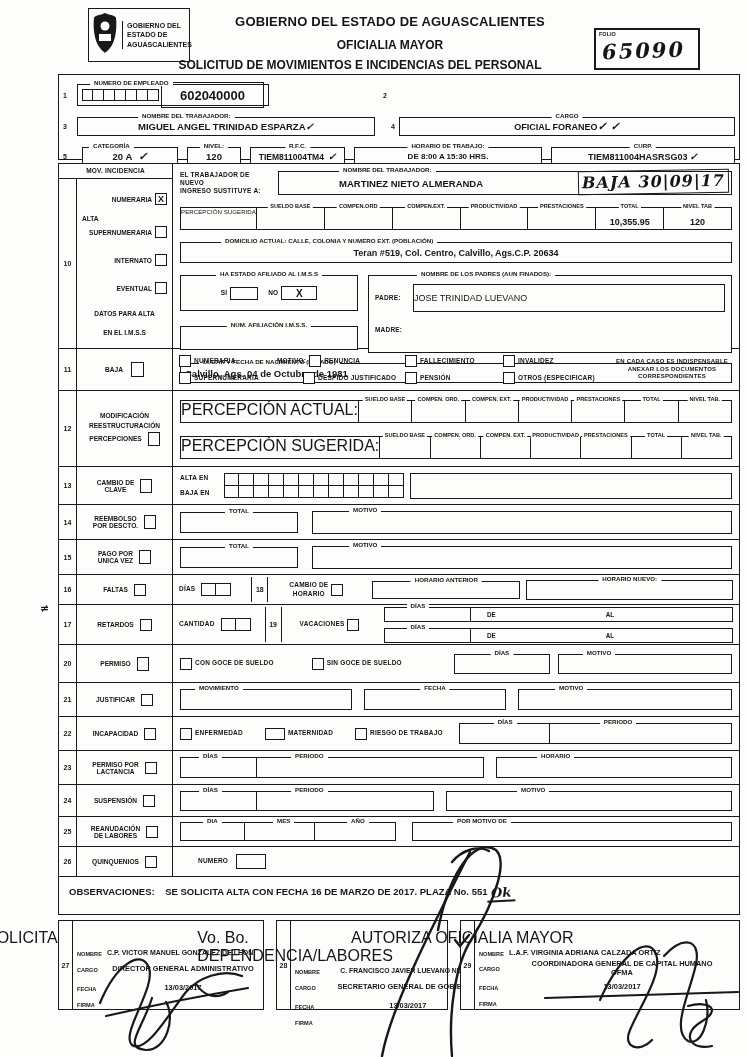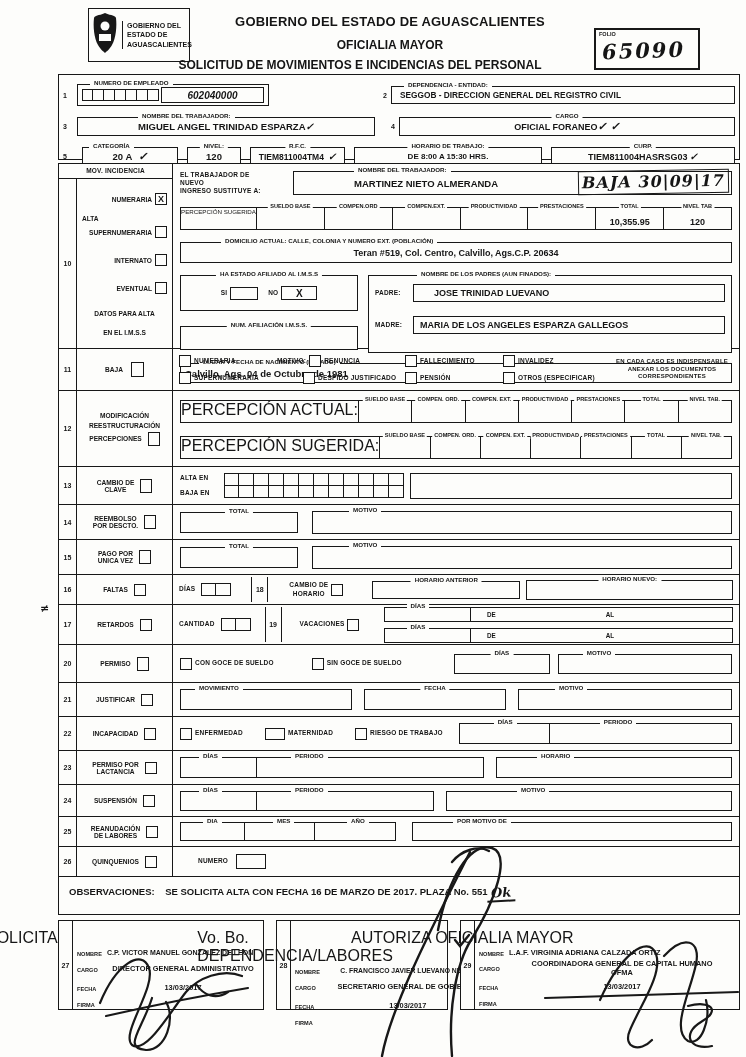--- a/index.html
+++ b/index.html
@@ -77,27 +77,23 @@
         <span class="lbl">NUMERO DE EMPLEADO</span>
         <span class="grid">
             <span class="cell" style="height:12px; width:11px;"></span>
             <span class="cell" style="height:12px; width:11px;"></span>
             <span class="cell" style="height:12px; width:11px;"></span>
             <span class="cell" style="height:12px; width:11px;"></span>
             <span class="cell" style="height:12px; width:11px;"></span>
             <span class="cell" style="height:12px; width:11px;"></span>
             <span class="cell" style="height:12px; width:11px;"></span>
           </span>
-        <span style="flex:1; border:1.3px solid #181818; height:16px; display:flex; align-items:center; justify-content:center; font-size:10px; font-weight:700;font-style:italic;">602040000</span>
+        <span style="flex:1; border:1.3px solid #181818; height:26px; display:flex; align-items:center; justify-content:center; font-size:13px; font-weight:700;">602040000</span>
       </div>
       <span class="num" style="width:10px; text-align:right; margin-left:104px;">2</span>
-      <div class="fb" style="flex:1; height:18px; display:flex; align-items:center; padding:0 8px;">
-        <span class="lbl">DEPENDENCIA - ENTIDAD:</span>
-        <span style="font-size:8.3px; font-weight:700;">SEGGOB -    DIRECCION GENERAL DEL REGISTRO CIVIL</span>
-      </div>
     </div>
 
     <div style="display:flex; align-items:center; gap:4px; margin-top:11px;">
       <span class="num" style="width:10px;">3</span>
       <div class="fb" style="width:298px; height:19px; display:flex; align-items:center; justify-content:center; ">
         <span class="lbl" style="left:60px;">NOMBRE DEL TRABAJADOR:</span>
         <span class="val">MIGUEL ANGEL TRINIDAD ESPARZA</span>
         <span class="hand" style="font-size:10px;">✓</span>
       </div>
       <span class="num" style="width:10px; text-align:right; margin-left:6px;">4</span>
@@ -161,21 +157,21 @@
                 <span>EVENTUAL</span>
                 <span class="cb"></span>
               </div>
             <div style="text-align:center; margin-top:16px;">DATOS PARA ALTA</div>
             <div style="text-align:center; margin-top:12px;">EN EL I.M.S.S</div>
           </div>
         </div>
       </div>
 
       <div class="ccol">
-        <div style="display:flex; align-items:center; gap:21px; margin-top:2px;">
+        <div style="display:flex; align-items:center; gap:6px; margin-top:2px;">
           <div class="tiny" style="width:92px; flex:none;">
             <span style="display:block;">EL TRABAJADOR DE NUEVO</span>
             <span style="display:block;">INGRESO SUSTITUYE A:</span>
           </div>
           <div class="fb" style="flex:1; height:24px; display:flex; align-items:center; padding-left:60px;">
             <span class="lbl" style="left:60px;">NOMBRE DEL TRABAJADOR:</span>
             <span class="val">MARTINEZ NIETO ALMERANDA</span>
             <span class="hand" style="position:absolute; right:2px; top:-2px; font-size:16px; letter-spacing:1px; transform:rotate(-1deg); border:1.5px solid #181818; padding:0 3px; line-height:1.4;">BAJA 30|09|17</span>
           </div>
         </div>
@@ -231,25 +227,24 @@
                 </span>
             </div>
             <div class="fb" style="height:24px; margin-top:15px;">
               <span class="lbl c">NUM. AFILIACIÓN I.M.S.S.</span>
             </div>
           </div>
           <div class="fb" style="flex:1; height:78px; padding:6px 6px 4px 6px;">
             <span class="lbl" style="left:48px;">NOMBRE DE LOS PADRES (AUN FINADOS):</span>
             <div style="display:flex; align-items:center; gap:4px; margin-top:2px;">
               <span class="tiny" style="width:34px;">PADRE:</span>
-              <span style="flex:1; border:1.3px solid #181818; height:18px; display:flex; align-items:center; padding-left:20px; font-weight:700; font-size:9px;">JOSE TRINIDAD LUEVANO</span>
+              <span style="flex:1; border:1.3px solid #181818; height:28px; display:flex; align-items:center; padding-left:0; font-weight:400; font-size:9px;">JOSE TRINIDAD LUEVANO</span>
             </div>
             <div style="display:flex; align-items:center; gap:4px; margin-top:14px;">
               <span class="tiny" style="width:34px;">MADRE:</span>
-              <span style="flex:1; border:1.3px solid #181818; height:18px; display:flex; align-items:center; padding-left:6px; font-weight:700; font-size:9px;">MARIA DE LOS ANGELES ESPARZA GALLEGOS</span>
             </div>
           </div>
         </div>
 
         <div class="fb" style="margin-top:10px; height:20px; display:flex; align-items:center; padding-left:4px;">
           <span class="lbl" style="left:18px;">LUGAR Y FECHA DE NACIMIENTO  (ESTADO)</span>
           <span class="val" style="font-size:9.5px;">Calvillo, Ags. 04 de Octubre de 1981</span>
         </div>
       </div>
     </div>

